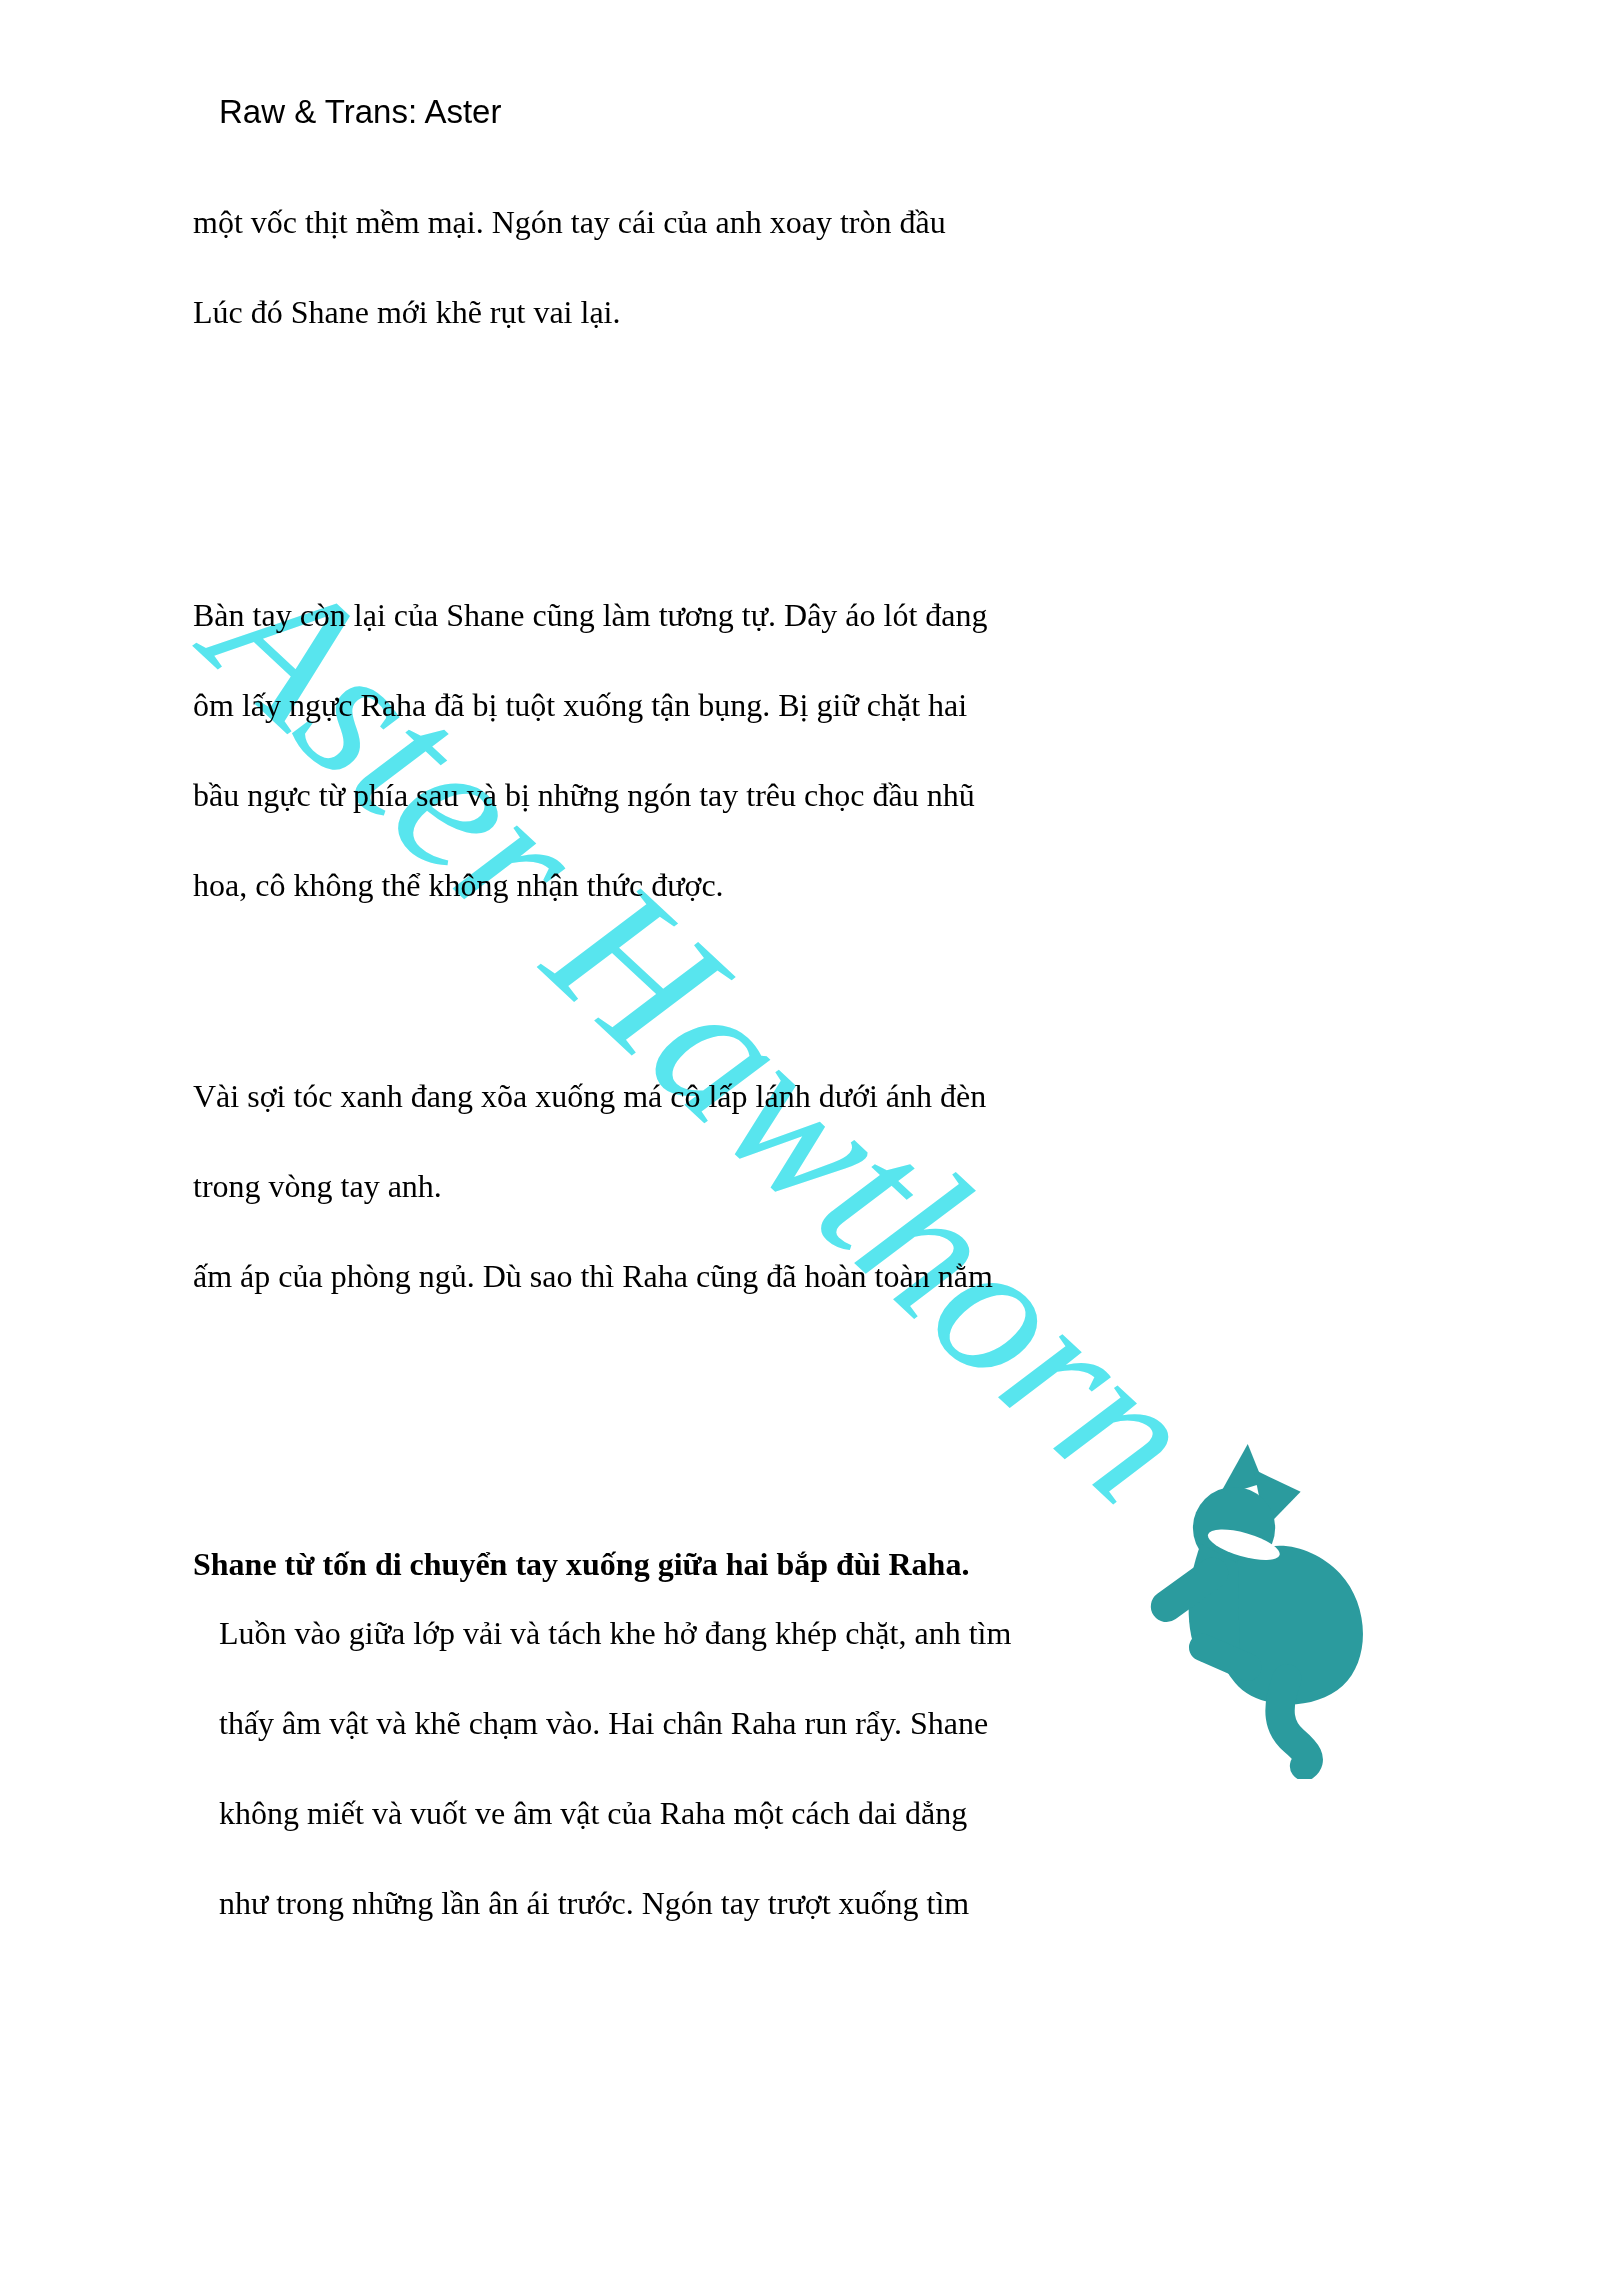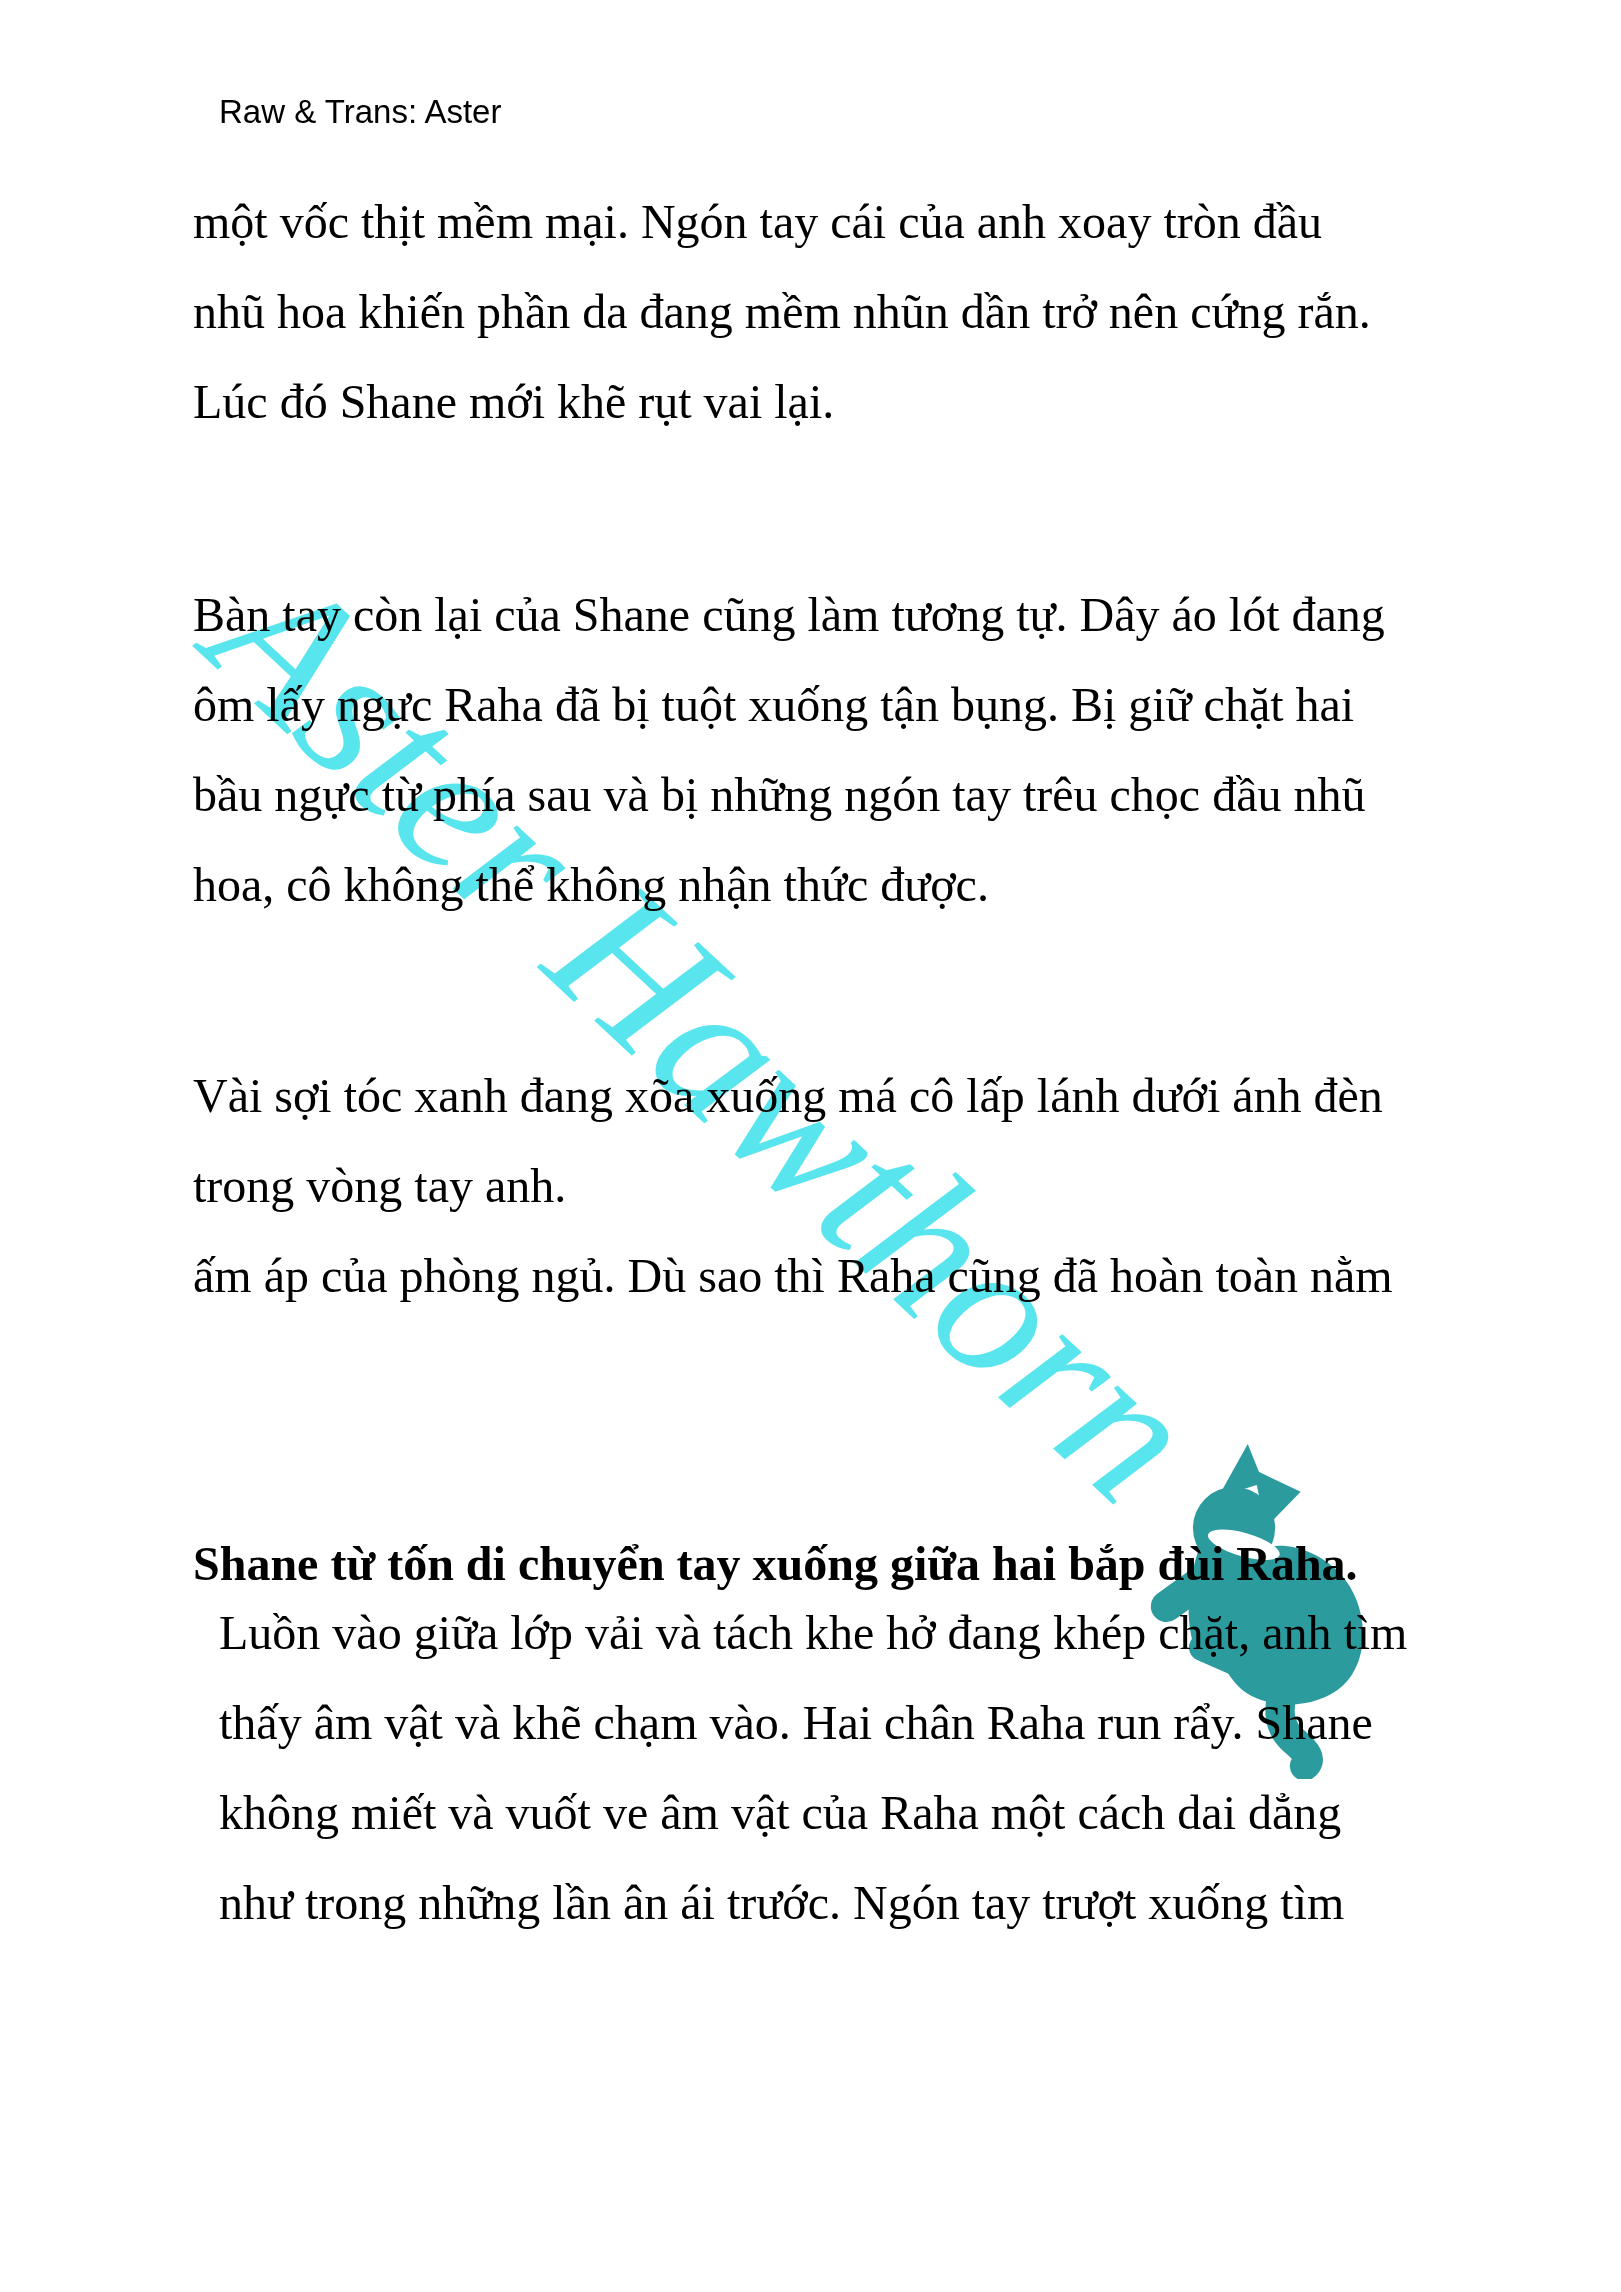--- a/index.html
+++ b/index.html
@@ -48,21 +48,21 @@
   }
   .para {
     position: absolute;
     left: 193px;
     z-index: 3;
     color: var(--ink, #000000);
   }
   .para .pline {
     height: 90px;
     line-height: 90px;
-    font-size: 48px;
+    font-size: 32px;
     white-space: nowrap;
   }
   .p1 { top: 177px; }
   .p2 { top: 570px; }
   .p3 { top: 1051px; }
   .p4 { top: 1519px; font-weight: bold; }
   .p5 { top: 1588px; margin-left: 26px; }
 </style>
 </head>
 <body>
@@ -97,21 +97,20 @@
       <line x1="62" y1="226" x2="108" y2="246" stroke-width="28"></line>
 
       <path d="M 148 258 C 136 290 140 308 155 321 C 169 333 174 341 166 347" stroke-width="30"></path>
     </g>
   </svg>
 
   <div class="header">Raw &amp; Trans: Aster</div>
 
   <div class="para p1">
       <div class="pline">một vốc thịt mềm mại. Ngón tay cái của anh xoay tròn đầu</div>
-      <div class="pline">nhũ hoa khiến phần da đang mềm nhũn dần trở nên cứng rắn.</div>
       <div class="pline">Lúc đó Shane mới khẽ rụt vai lại.</div>
     </div>
   <div class="para p2">
       <div class="pline">Bàn tay còn lại của Shane cũng làm tương tự. Dây áo lót đang</div>
       <div class="pline">ôm lấy ngực Raha đã bị tuột xuống tận bụng. Bị giữ chặt hai</div>
       <div class="pline">bầu ngực từ phía sau và bị những ngón tay trêu chọc đầu nhũ</div>
       <div class="pline">hoa, cô không thể không nhận thức được.</div>
     </div>
   <div class="para p3">
       <div class="pline">Vài sợi tóc xanh đang xõa xuống má cô lấp lánh dưới ánh đèn</div>

